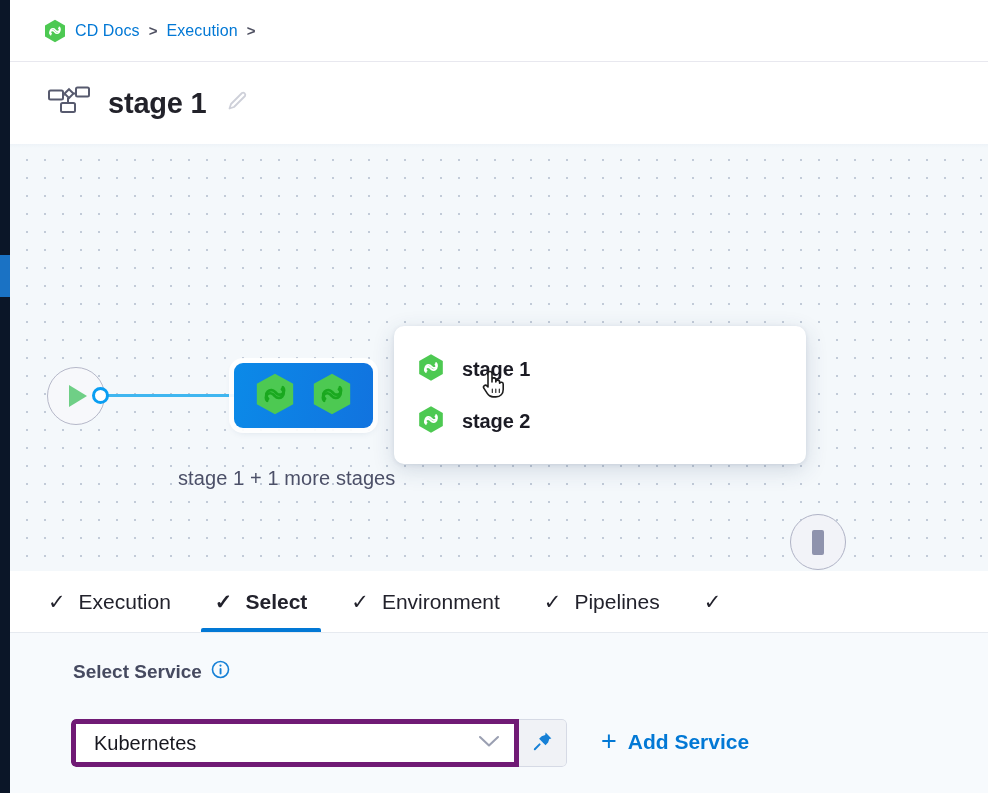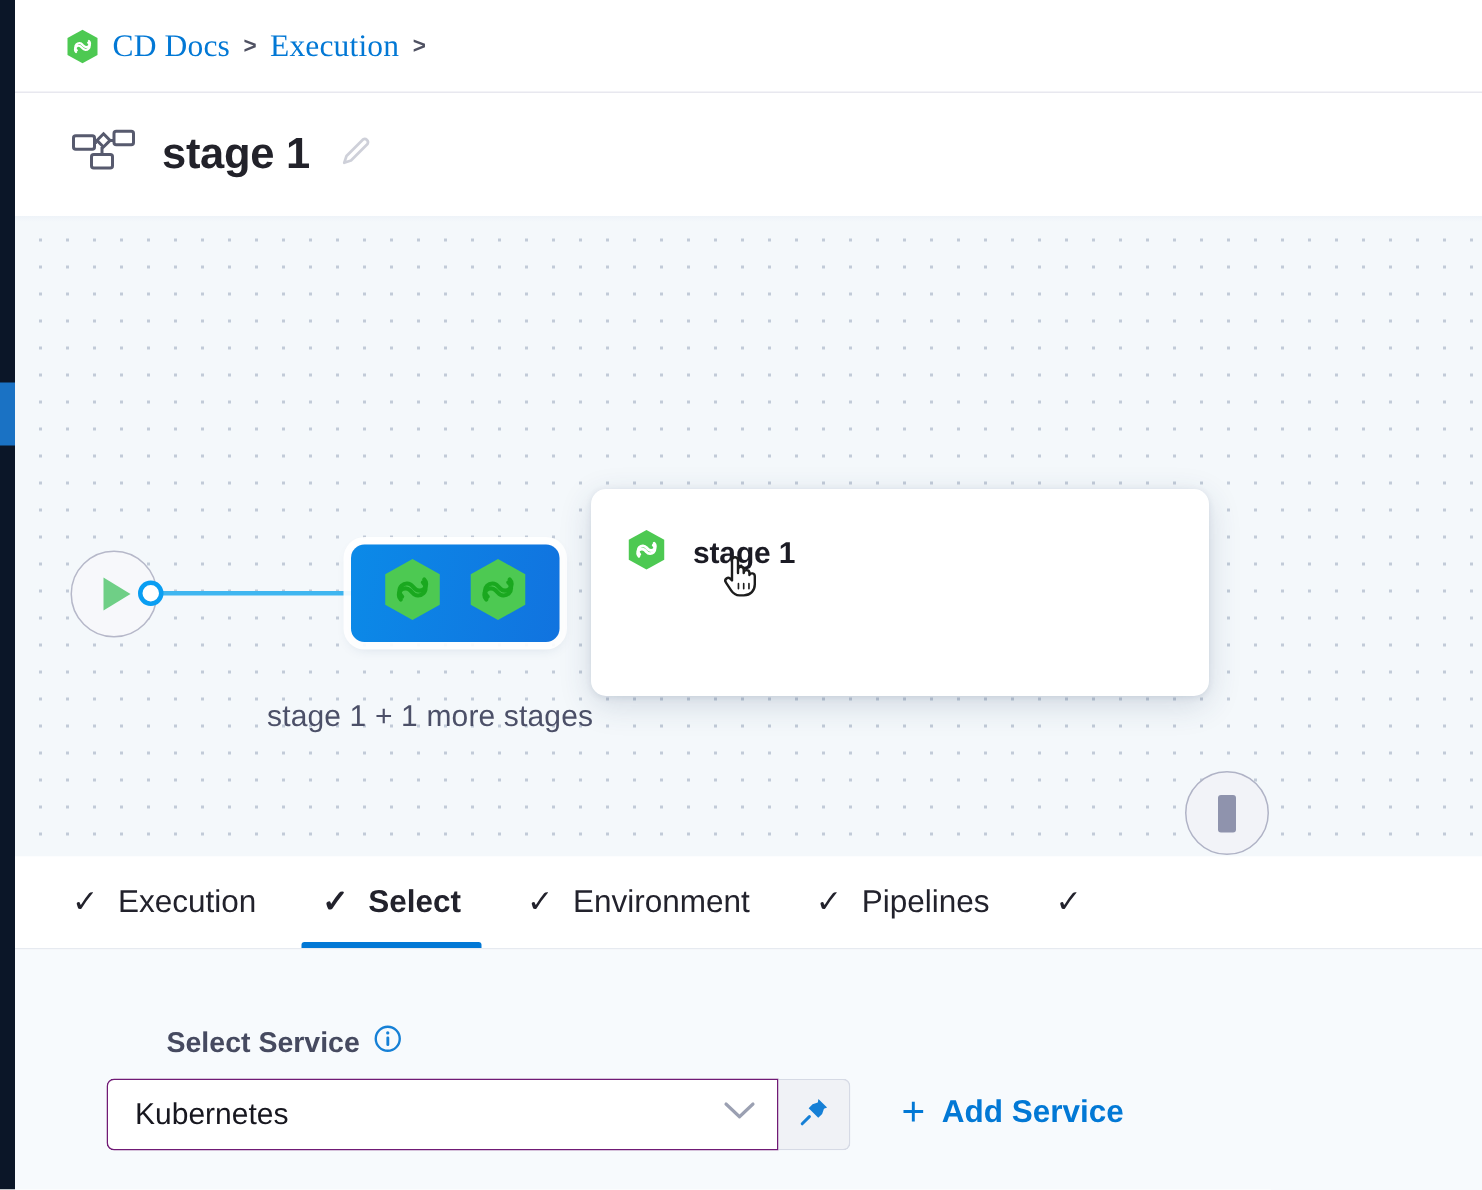--- a/index.html
+++ b/index.html
@@ -21,22 +21,22 @@
     background: #1a72c4;
   }
 
   
   .breadcrumb {
     position: absolute; left: 10px; top: 0; width: 978px; height: 61px;
     display: flex; align-items: center; padding-left: 34px;
     background: #fff; gap: 9px;
   }
   .bc-link {
-    color: #0278d5; font-size: 21px; letter-spacing: .1px;
-    text-decoration: none; white-space: nowrap; font-family: Liberation Serif, serif;
+    color: #0278d5; font-size: 16px; letter-spacing: .1px;
+    text-decoration: none; white-space: nowrap;
   }
   .bc-sep { color: #4f5162; font-size: 15px; font-weight: 600; }
   .hexicon { display: inline-block; position: relative; }
   .hexicon svg { display: block; }
 
   
   .titlebar {
     position: absolute; left: 10px; top: 61px; width: 978px; height: 83px;
     background: #fff; border-top: 1px solid #e8e8ef;
     display: flex; align-items: center; padding-left: 38px; gap: 18px;
@@ -139,32 +139,32 @@
     height: 4px; background: #0278d5; border-radius: 2px 2px 0 0;
   }
   .tab .chk { font-size: 21px; line-height: 1; color: #22222c; }
 
   
   .form-panel {
     position: absolute; left: 10px; top: 633px; width: 978px; height: 160px;
     background: #f7fafd;
   }
   .field-label {
-    position: absolute; left: 73px; top: 683px;
+    position: absolute; left: 73px; top: 660px;
     display: flex; align-items: center; gap: 9px;
-    font-size: 19px; font-weight: bold; color: #464a60; margin-left: 38px;
+    font-size: 19px; font-weight: bold; color: #464a60;
   }
   .info-icon { display: block; }
 
   .select-wrap {
     position: absolute; left: 71px; top: 719px; width: 496px; height: 48px;
     display: flex; border-radius: 5px; overflow: hidden;
   }
   .select-box {
-    flex: 1; background: #fff; border: 1px solid #701a75; border-radius: 5px 0 0 5px;
+    flex: 1; background: #fff; border: 5px solid #701a75; border-radius: 5px 0 0 5px;
     display: flex; align-items: center; justify-content: space-between;
     padding: 0 14px 0 18px; cursor: pointer;
   }
   .select-value { font-size: 20px; color: #17171f; }
   .chev { color: #8d93a6; }
   .pin-btn {
     width: 48px; background: #f0f2f6; border: 1px solid #d6dae5; border-left: none;
     border-radius: 0 5px 5px 0;
     display: flex; align-items: center; justify-content: center; cursor: pointer;
   }
@@ -254,20 +254,30 @@
     <div class="popup-item">
       <span>
         <svg width="26" height="29" viewBox="0 0 22 24">
           <polygon points="11,0.8 21,6.4 21,17.6 11,23.2 1,17.6 1,6.4" fill="#4dc952"></polygon>
           <path d="M7.2 14.6a2.7 2.7 0 1 1 3.8-3.8l.9.9a2.4 2.4 0 1 0 3.4-3.4" fill="none" stroke="#ffffff" stroke-width="1.6" stroke-linecap="round"></path>
           <path d="M14.8 9.4a2.7 2.7 0 1 1-3.8 3.8l-.9-.9a2.4 2.4 0 1 0-3.4 3.4" fill="none" stroke="#ffffff" stroke-width="1.6" stroke-linecap="round"></path>
         </svg>
       </span>
       <span class="popup-item-label">stage 1</span>
     </div>
+    <div class="popup-item">
+      <span>
+        <svg width="26" height="29" viewBox="0 0 22 24">
+          <polygon points="11,0.8 21,6.4 21,17.6 11,23.2 1,17.6 1,6.4" fill="#4dc952"></polygon>
+          <path d="M7.2 14.6a2.7 2.7 0 1 1 3.8-3.8l.9.9a2.4 2.4 0 1 0 3.4-3.4" fill="none" stroke="#ffffff" stroke-width="1.6" stroke-linecap="round"></path>
+          <path d="M14.8 9.4a2.7 2.7 0 1 1-3.8 3.8l-.9-.9a2.4 2.4 0 1 0-3.4 3.4" fill="none" stroke="#ffffff" stroke-width="1.6" stroke-linecap="round"></path>
+        </svg>
+      </span>
+      <span class="popup-item-label">stage 2</span>
+    </div>
   </div>
 
   <div class="cursor">
     <svg width="30" height="34" viewBox="0 0 30 34">
       <path d="M9 20 V6.5 a2 2 0 0 1 4 0 V15 v-2.2 a1.9 1.9 0 0 1 3.8 0 V15 a1.9 1.9 0 0 1 3.8 0 v1.3 a1.9 1.9 0 0 1 3.6 .8 v5.4 c0 4.2-2.8 7.4-7.3 7.4 H14 c-3 0-4.2-1.2-5.6-3.3 L5 21.4 a1.9 1.9 0 0 1 3-2.4 z" fill="#ffffff" stroke="#1d1d1d" stroke-width="1.6" stroke-linejoin="round"></path>
       <path d="M13.3 25.5 v-3.4 M16.8 25.5 v-3.4 M20.3 25.5 v-3.4" stroke="#1d1d1d" stroke-width="1.1" stroke-linecap="round"></path>
     </svg>
   </div>
 
   <div class="tabs">

